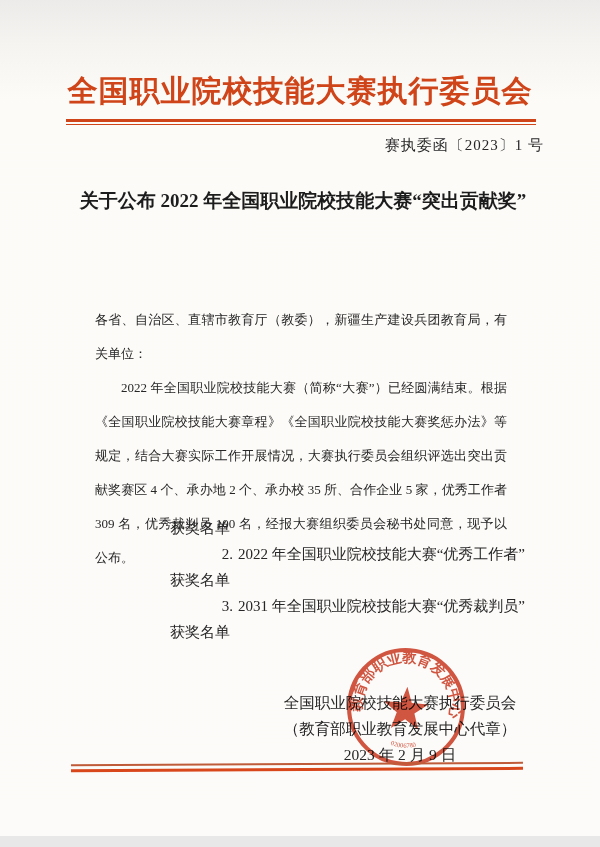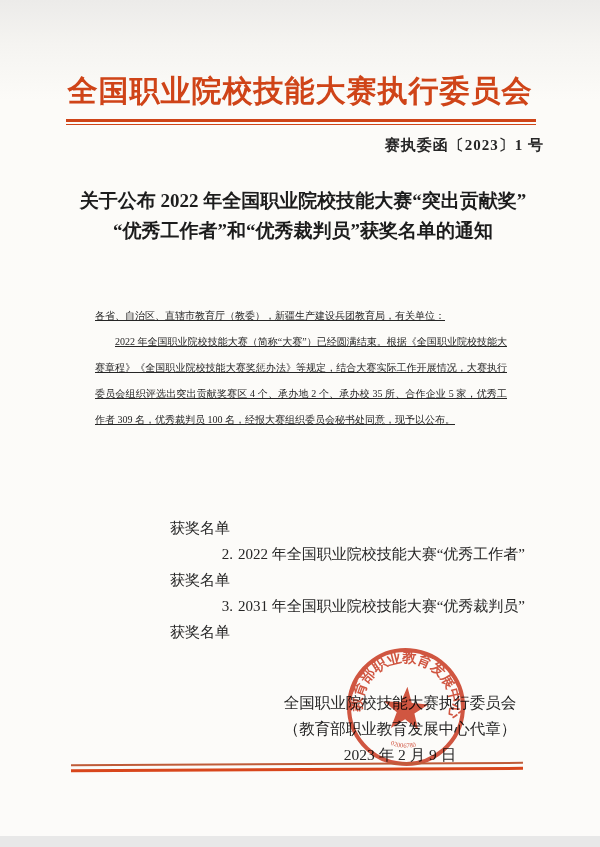--- a/index.html
+++ b/index.html
@@ -18,30 +18,30 @@
     text-align:center;
     font-size:30px;font-weight:bold;letter-spacing:1px;
     color:#cf4418;
     white-space:nowrap;
   }
   .rule-top{position:absolute;top:119px;left:66px;width:470px;}
   .rule-top .thick{height:3px;background:#cf4418;}
   .rule-top .thin{height:1px;background:#cf4418;margin-top:2px;}
   .doc-number{
     position:absolute;top:136px;right:56px;
-    font-size:15px;letter-spacing:1px;font-weight:bold;
+    font-size:15px;letter-spacing:1px;
   }
   .heading{
     position:absolute;top:186px;left:36px;right:30px;
     text-align:center;font-weight:bold;
     font-size:19px;line-height:30px;color:#1c1c1c;
   }
   .body-text{
     position:absolute;top:303px;left:95px;width:412px;
-    font-size:10px;line-height:26px;text-align:justify;text-decoration:underline;
+    font-size:13px;line-height:34px;text-align:justify;
   }
   .body-text p{margin:0;}
   .para-indent{text-indent:2em;}
   .attachments{
     position:absolute;top:515px;left:125px;width:400px;
     font-size:15px;line-height:26px;
   }
   .att-num{margin-right:5px;}
   .att-cont{padding-left:45px;}
   .att-item{padding-left:30px;text-align:right;}
@@ -67,21 +67,20 @@
 
   <div class="rule-top">
     <div class="thick"></div>
     <div class="thin"></div>
   </div>
 
   <div class="doc-number">赛执委函〔2023〕1 号</div>
 
   <div class="heading">
     <div>关于公布 2022 年全国职业院校技能大赛“突出贡献奖”</div>
-    <div>“优秀工作者”和“优秀裁判员”获奖名单的通知</div>
   </div>
 
   <div class="body-text">
     <p>各省、自治区、直辖市教育厅（教委），新疆生产建设兵团教育局，有关单位：</p>
     <p class="para-indent">2022 年全国职业院校技能大赛（简称“大赛”）已经圆满结束。根据《全国职业院校技能大赛章程》《全国职业院校技能大赛奖惩办法》等规定，结合大赛实际工作开展情况，大赛执行委员会组织评选出突出贡献奖赛区 4 个、承办地 2 个、承办校 35 所、合作企业 5 家，优秀工作者 309 名，优秀裁判员 100 名，经报大赛组织委员会秘书处同意，现予以公布。</p>
   </div>
 
   <div class="attachments">
     <div class="att-cont">获奖名单</div>
     <div class="att-item">

